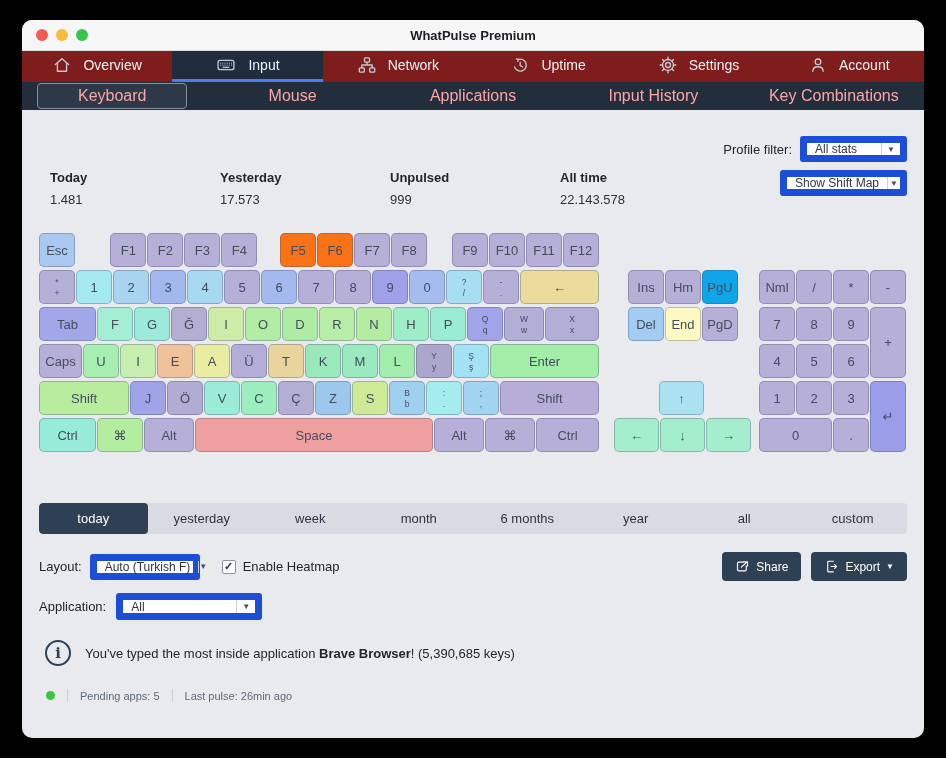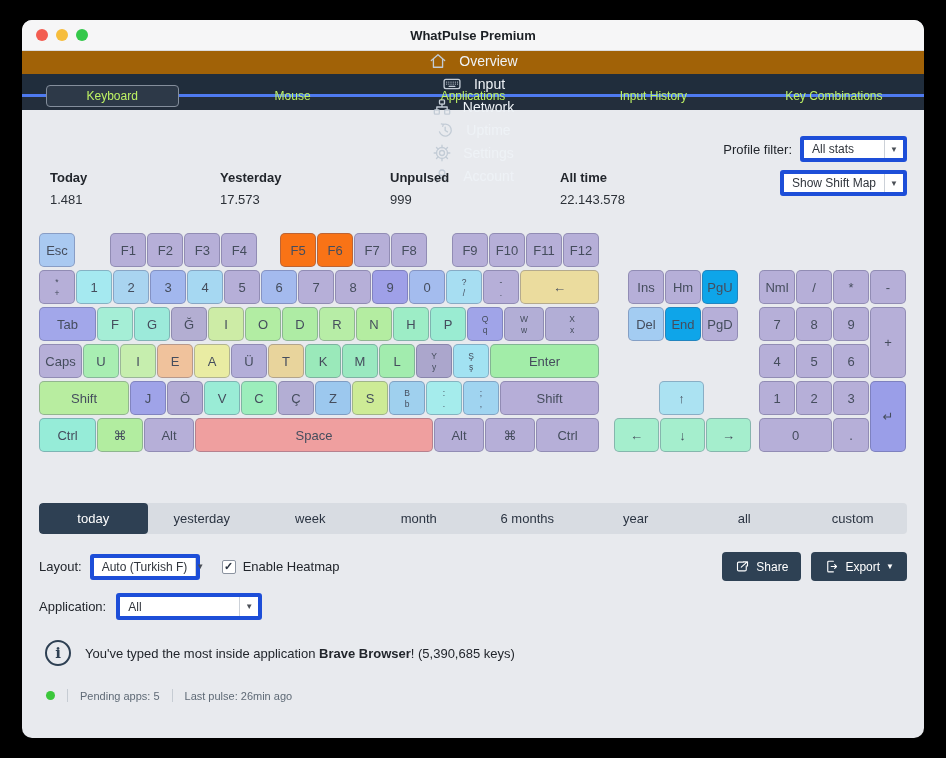--- a/index.html
+++ b/index.html
@@ -3,33 +3,33 @@
 <meta charset="utf-8">
 <style>
   html,body{margin:0;padding:0;background:#000;width:946px;height:758px;font-family:"Liberation Sans",sans-serif;-webkit-font-smoothing:antialiased;}
   .window{position:absolute;left:22px;top:20px;width:902px;height:718px;border-radius:10px;overflow:hidden;background:#e8eaee;box-shadow:0 12px 40px rgba(0,0,0,.65);}
   
   .titlebar{height:30px;background:#f6f6f7;border-bottom:1px solid #dcdcde;position:relative;display:flex;align-items:center;justify-content:center;}
   .tl{position:absolute;left:14px;top:9px;display:flex;gap:8px;}
   .tl i{width:12px;height:12px;border-radius:50%;display:block;}
   .titlebar .title{font-size:13px;font-weight:bold;color:#1b1f24;}
   
-  .navbar{height:31px;background:#a16207;display:flex;flex-direction:column;}
+  .navbar{height:31px;background:#7f1d1d;display:flex;}
   .nav-tab{flex:1;display:flex;align-items:center;justify-content:center;gap:11px;color:#eef2f6;font-size:14px;cursor:pointer;border-bottom:3px solid transparent;box-sizing:border-box;}
   .nav-tab.active{background:#202d3c;border-bottom:3px solid #4e7af0;}
   .nav-tab svg{display:block;}
   
   .subnav{height:28px;background:#232e3c;display:flex;align-items:center;}
-  .subnav-item{flex:1;display:flex;justify-content:center;align-items:center;color:#bef264;font-size:12px;cursor:pointer;height:100%;}
+  .subnav-item{flex:1;display:flex;justify-content:center;align-items:center;color:#fca5a5;font-size:16px;cursor:pointer;height:100%;}
   .subnav-item span{padding:3px 0;}
   .subnav-item.active span{border:1px solid #848e9c;background:#2d3948;border-radius:4px;padding:3px 40px;}
   
   .content{padding:0 17px;}
   .filter-row{display:flex;justify-content:flex-end;align-items:center;gap:8px;margin-top:26px;height:26px;font-size:13px;color:#22262c;}
-  .dd{display:inline-flex;align-items:stretch;background:#fff;border:4px solid #1d4ed8;border-radius:3px;height:26px;box-sizing:border-box;font-size:12px;color:#30353c;cursor:pointer;}
+  .dd{display:inline-flex;align-items:stretch;background:#fff;border:7px solid #1d4ed8;border-radius:3px;height:26px;box-sizing:border-box;font-size:12px;color:#30353c;cursor:pointer;}
   .dd .dd-val{display:flex;align-items:center;padding:0 8px;flex:1;white-space:nowrap;}
   .dd .dd-caret{width:18px;display:flex;align-items:center;justify-content:center;border-left:1px solid #ccd1d8;font-size:8px;color:#4a4f56;}
   .stats-row{display:flex;align-items:flex-start;margin-top:8px;padding-left:11px;}
   .stat{width:170px;}
   .stat .stat-label{font-size:13px;font-weight:bold;color:#22262c;}
   .stat .stat-value{font-size:13px;color:#2c3138;margin-top:7px;}
   .stats-row .dd{margin-left:auto;}
   
   .kb{display:flex;margin-top:26px;align-items:flex-start;}
   .kb-main{width:560px;}
@@ -319,21 +319,21 @@
       <div class="kb-navc" id="kb-navc">
           <div class="krow">
             <div class="ksp" style="width: 13px;"></div>
             <div class="key" style="background: rgb(182, 175, 216); width: 36px;">Ins</div>
             <div class="key" style="background: rgb(182, 175, 216); width: 36px;">Hm</div>
             <div class="key" style="background: #0ea5e9; width: 36px;">PgU</div>
           </div>
           <div class="krow">
             <div class="ksp" style="width: 13px;"></div>
             <div class="key" style="background: rgb(163, 204, 242); width: 36px;">Del</div>
-            <div class="key" style="background: #0ea5e9; width: 36px;">End</div>
+            <div class="key" style="background: #fef9c3; width: 36px;">End</div>
             <div class="key" style="background: rgb(182, 175, 216); width: 36px;">PgD</div>
           </div>
           <div class="krow"></div>
           <div class="krow">
             <div class="ksp" style="width: 44px;"></div>
             <div class="key" style="background: rgb(171, 226, 242); width: 45px;">↑</div>
           </div>
           <div class="krow">
             <div class="key" style="background: rgb(165, 238, 205); width: 45px;">←</div>
             <div class="key" style="background: rgb(165, 238, 205); width: 45px;">↓</div>

